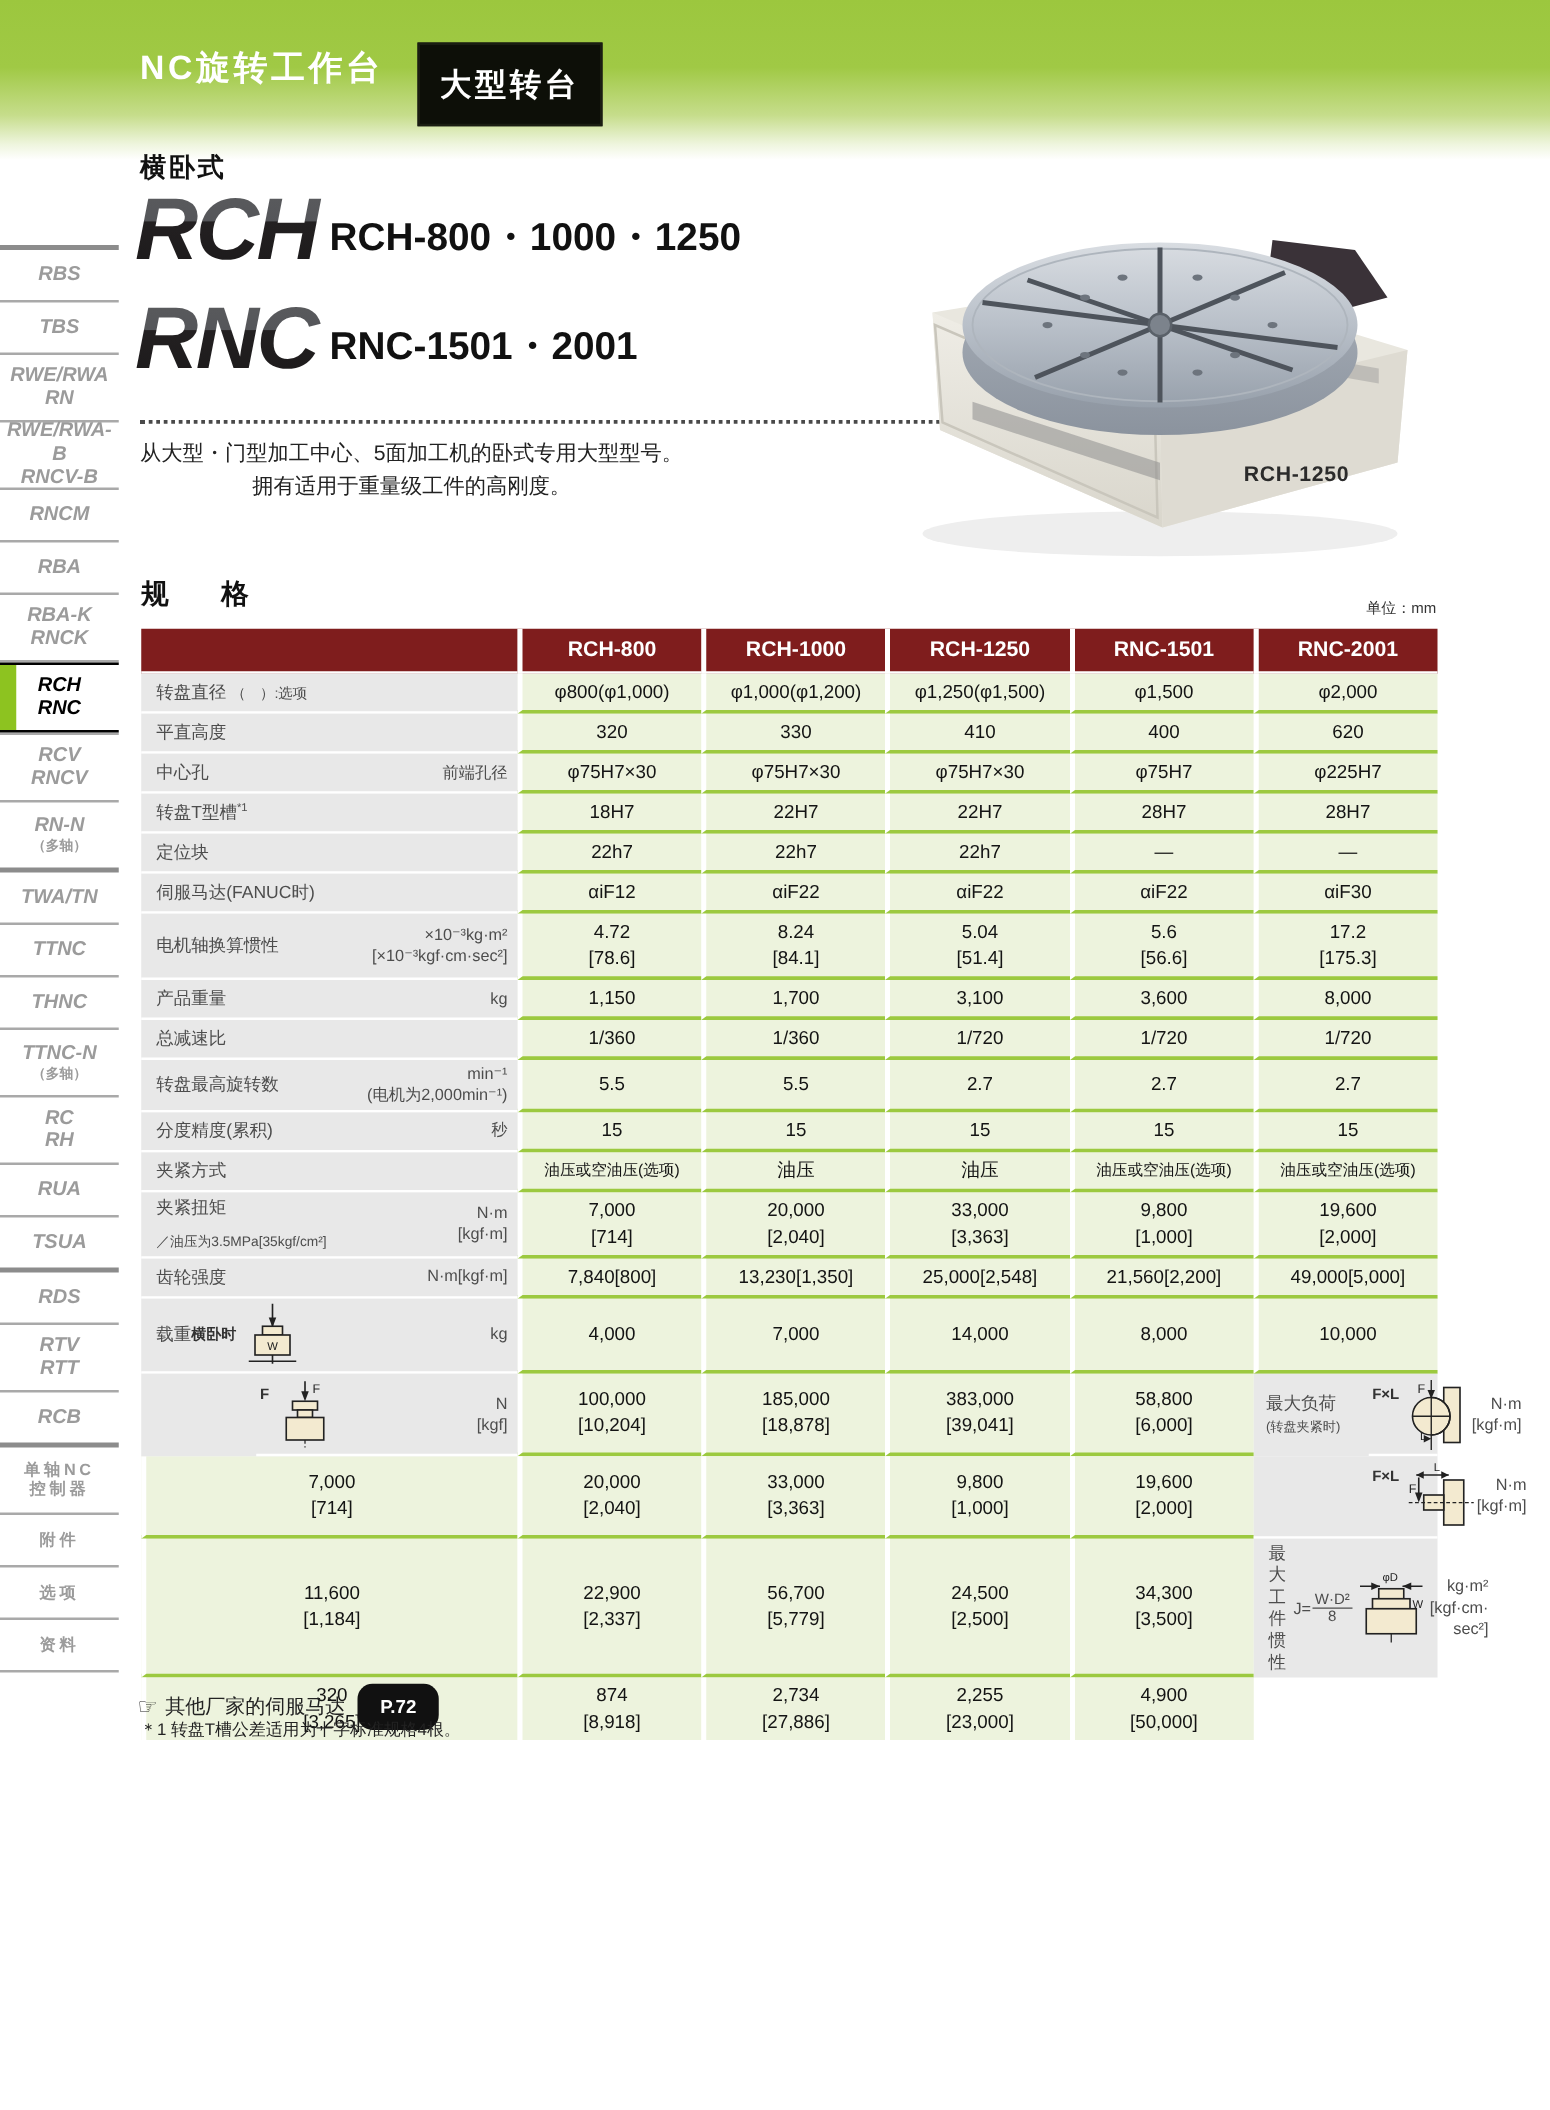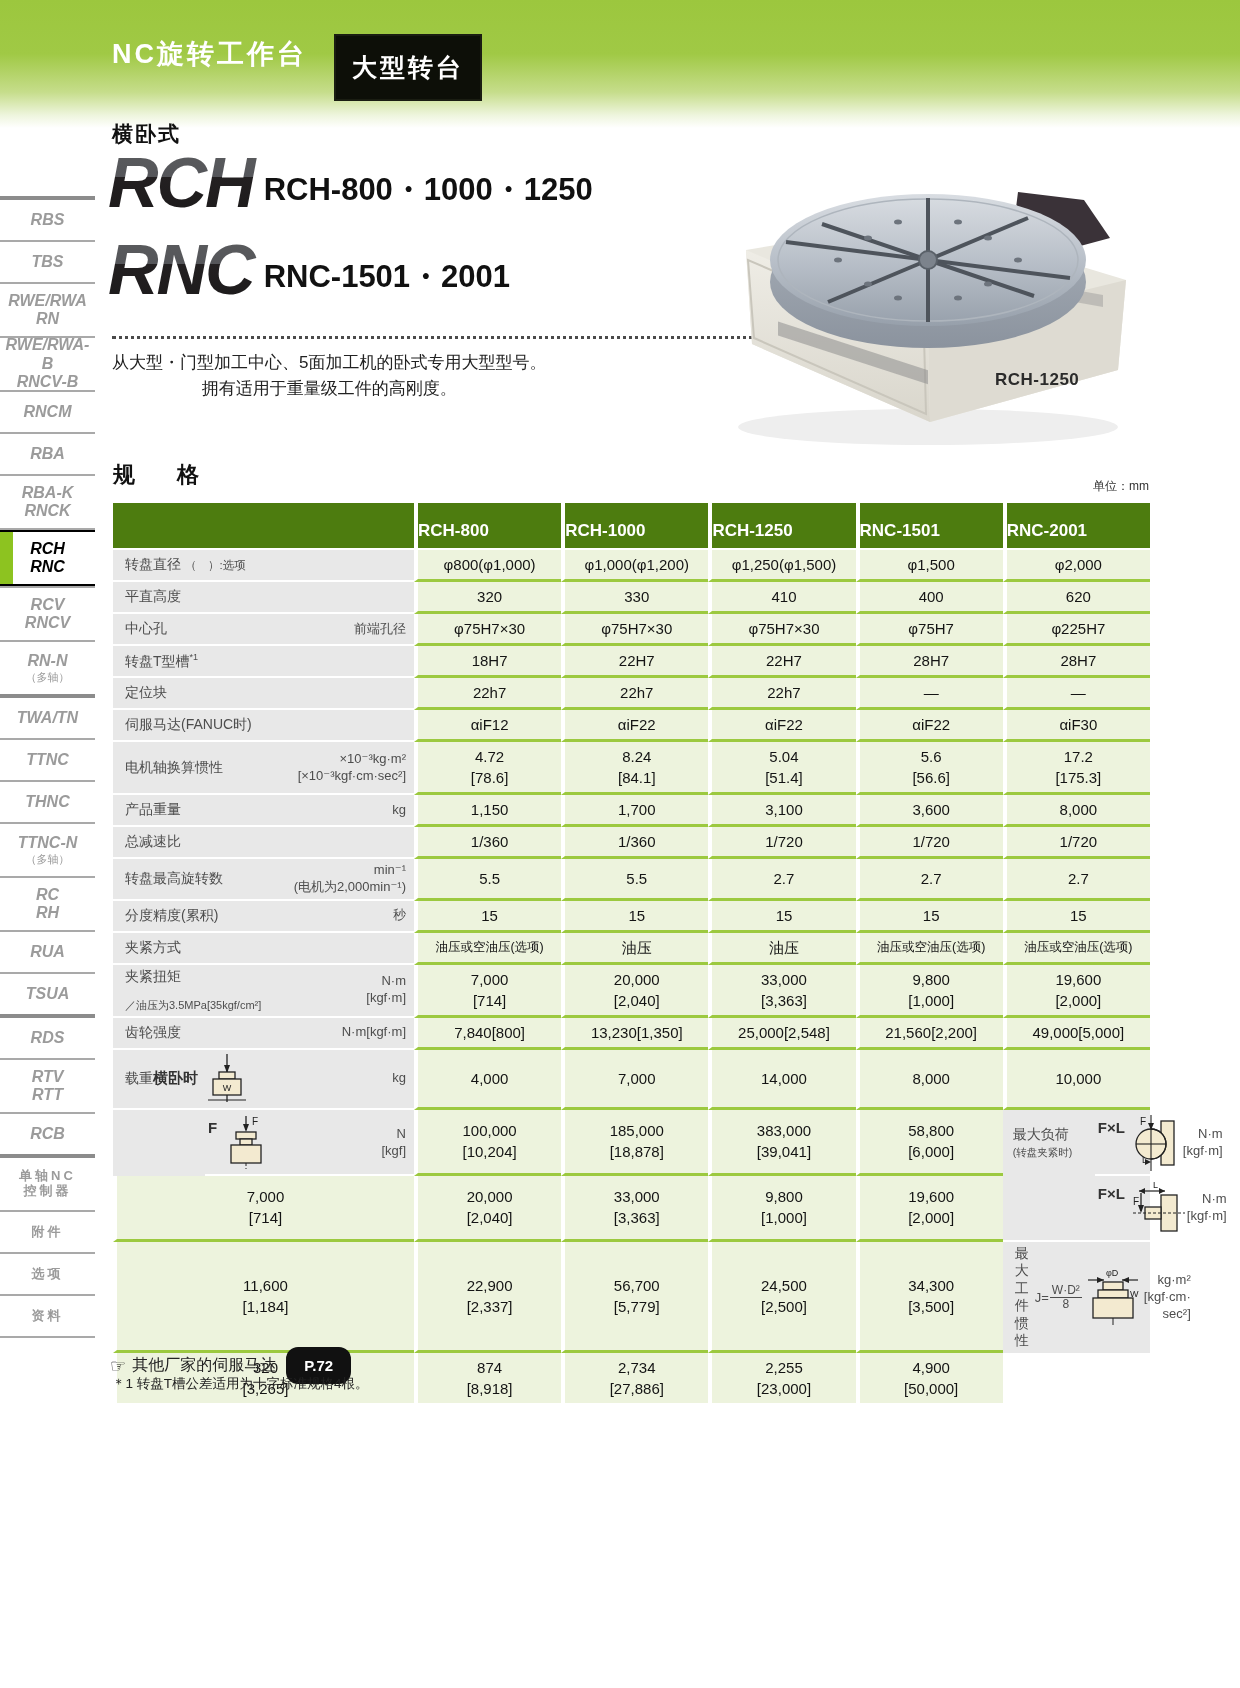--- a/index.html
+++ b/index.html
@@ -14,21 +14,21 @@
              padding:15px 16px;letter-spacing:3px;border:2px solid #1a1d12;}
 
   
   .sidebar{position:absolute;left:0;top:196px;width:95px;}
   .sb-div{height:2px;background:#a9a9a9;}
   .sb-div.strong{height:4px;background:#8c8c8c;}
   .sb-item{position:relative;display:flex;flex-direction:column;justify-content:center;align-items:center;
            text-align:center;color:#9b9b9b;font-weight:bold;font-style:italic;font-size:16px;line-height:1.15;cursor:pointer;}
   .sb-item.h1{height:40px;} .sb-item.h2{height:52px;}
   .sb-item.cjk{font-style:normal;font-size:13px;letter-spacing:3px;}
-  .sb-item .sb-sub{font-style:normal;font-size:11px;font-weight:normal;letter-spacing:0;}
+  .sb-item .sb-sub{font-style:normal;font-size:11px;font-weight:bold;letter-spacing:0;}
   .sb-item.active{color:#000;border-top:2px solid #000;border-bottom:2px solid #000;}
   .sb-item.active .sb-green{position:absolute;left:0;top:0;bottom:0;width:13px;background:#8dc320;}
 
   
   .orient{position:absolute;left:112px;top:120px;font-size:21px;font-weight:bold;color:#111;letter-spacing:2px;}
   .series-row{position:absolute;left:108px;display:flex;align-items:flex-end;}
   .series-name{font-size:70px;line-height:.95;font-weight:bold;font-style:italic;letter-spacing:-2px;
                background:linear-gradient(180deg,#5a5b5d 0%,#55565a 40%,#232021 41%,#1c1a1b 100%);
                -webkit-background-clip:text;background-clip:text;color:transparent;padding-right:10px;}
   .series-models{font-size:31px;font-weight:bold;color:#111;padding-bottom:6px;letter-spacing:0px;}
@@ -38,39 +38,39 @@
   
   .photo{position:absolute;left:718px;top:132px;}
   .photo-caption{position:absolute;left:995px;top:370px;font-size:17px;font-weight:bold;color:#2b2b2b;letter-spacing:0.5px;}
 
   
   .spec-head{position:absolute;left:113px;top:460px;font-size:22px;font-weight:bold;color:#111;letter-spacing:10px;}
   .unit-note{position:absolute;left:949px;top:478px;width:200px;text-align:right;font-size:12px;color:#333;}
 
   .spec-table{position:absolute;left:113px;top:503px;width:1037px;display:grid;
               grid-template-columns:301px repeat(5,147.2px);}
-  .hcell{background:#4d7c0f;color:#fff;font-weight:bold;font-size:17px;text-align:left;
-         padding:18px 0 7px;border-bottom:2px solid #fff;}
+  .hcell{background:#7f1d1d;color:#fff;font-weight:bold;font-size:17px;text-align:center;
+         padding:7px 0 7px;border-bottom:2px solid #fff;}
   .hcell.v{border-left:4px solid #fff;}
   .lcell{background:#e8e8e8;color:#4d4d4d;border-bottom:2px solid #fff;display:flex;align-items:center;
          padding:3px 8px 3px 12px;font-size:14px;position:relative;}
   .lcell .lmain{white-space:pre-line;line-height:1.25;}
   .lcell .lnote{font-size:11.5px;margin-left:4px;}
   .lcell .lsub{font-size:11px;line-height:1.2;}
   .lcell .lunit{margin-left:auto;text-align:right;font-size:13px;line-height:1.3;white-space:pre-line;}
   .lcell sup{font-size:9px;}
   .lcell.in-group{border-bottom:none;}
   .lcell.in-group::after{content:"";position:absolute;left:92px;right:0;bottom:0;height:2px;background:#fff;}
   .lcell.grp-pad{padding-left:95px;}
   .vcell{background:#edf3dd;border-left:4px solid #fff;border-bottom:3px solid #9cc93f;
          display:flex;align-items:center;justify-content:center;text-align:center;
          font-size:15px;color:#141414;white-space:pre-line;line-height:1.4;padding:4px 2px;}
   .vcell.small{font-size:12.5px;}
   .lcell.last,.vcell.last{border-bottom:none;}
-  .sublab{font-weight:bold;font-size:15px;color:#333;margin-right:6px;align-self:flex-start;margin-top:6px;}
+  .sublab{font-weight:bold;font-size:12px;color:#333;margin-right:6px;align-self:flex-start;margin-top:6px;}
   .sublab.mid{align-self:center;margin-top:0;}
   .icon-box{display:flex;align-items:center;}
   .group-label{position:absolute;left:10px;top:50%;transform:translateY(-50%);text-align:left;
                color:#4d4d4d;font-size:14px;line-height:1.25;}
   .group-label .gsub{font-size:10.5px;}
   .formula{display:inline-flex;align-items:center;font-size:13px;color:#4d4d4d;margin-left:6px;}
   .frac{display:inline-flex;flex-direction:column;align-items:center;line-height:1.05;font-size:12px;margin-left:1px;}
   .frac .fnum{border-bottom:1.5px solid #4d4d4d;padding:0 2px;}
 
   

